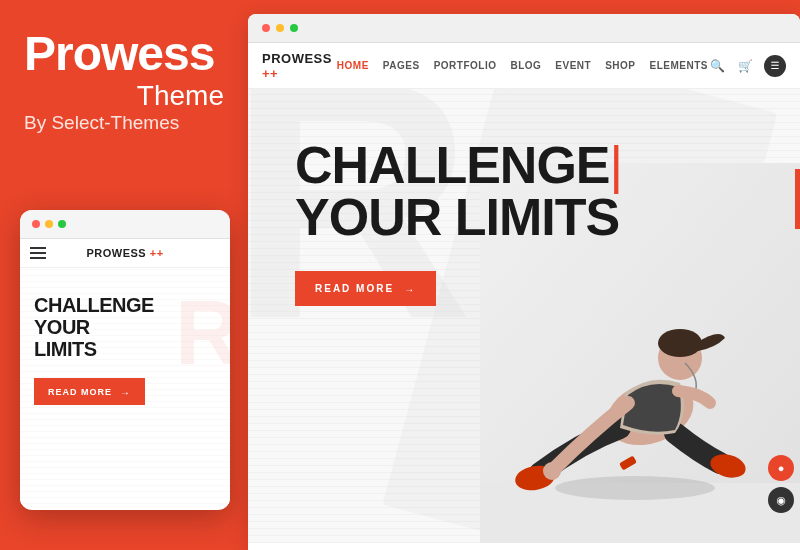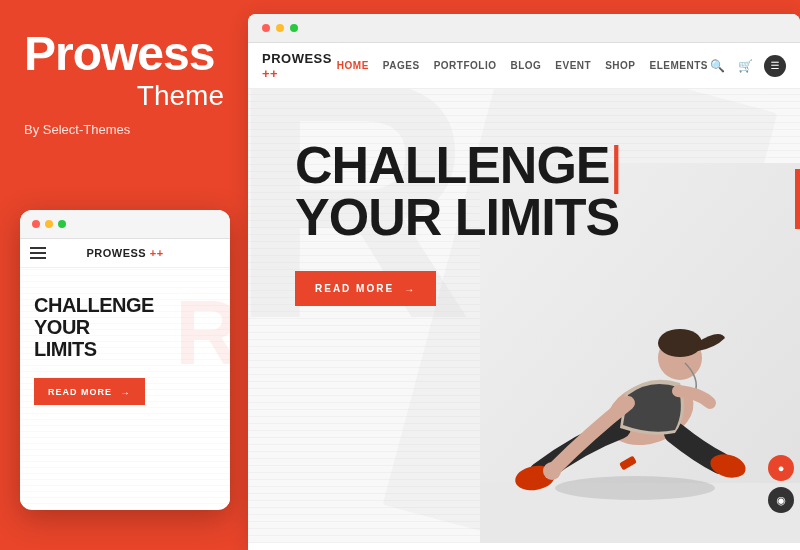--- a/index.html
+++ b/index.html
@@ -31,23 +31,23 @@
 
     .brand-subtitle {
       font-size: 28px;
       font-weight: 400;
       color: #fff;
       margin-top: 2px;
       text-align: right;
     }
 
     .brand-by {
-      font-size: 13px;
+      font-size: 19px;
       color: rgba(255,255,255,0.85);
-      margin-top: 10px;
+      margin-top: 0;
       font-weight: 400;
     }
 
     
     .mobile-card {
       position: absolute;
       left: 20px;
       top: 210px;
       width: 210px;
       height: 300px;

